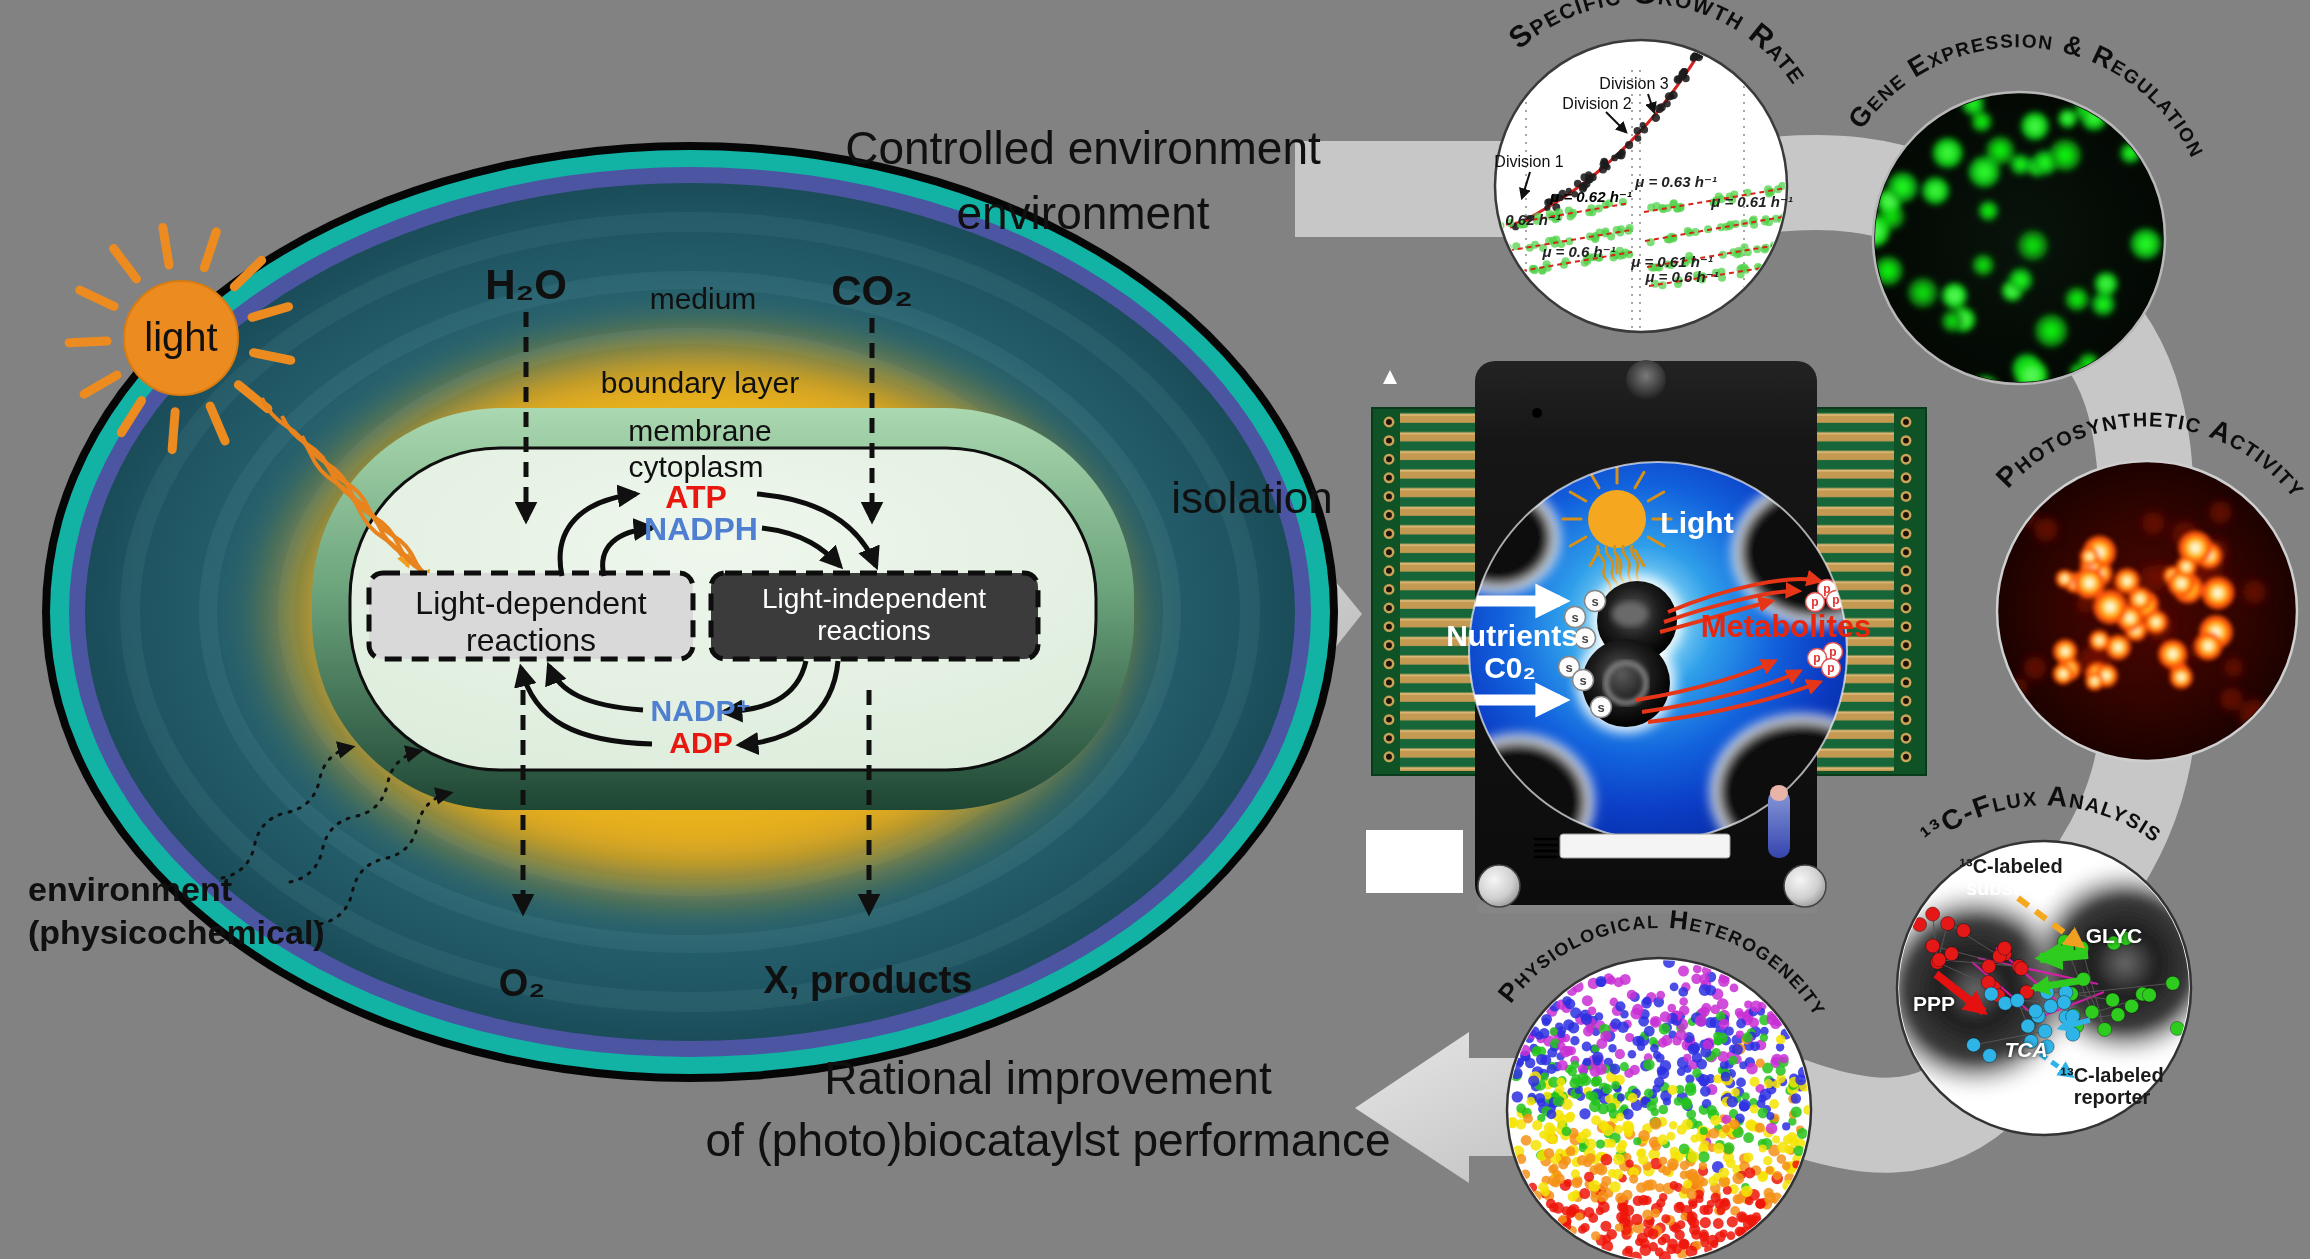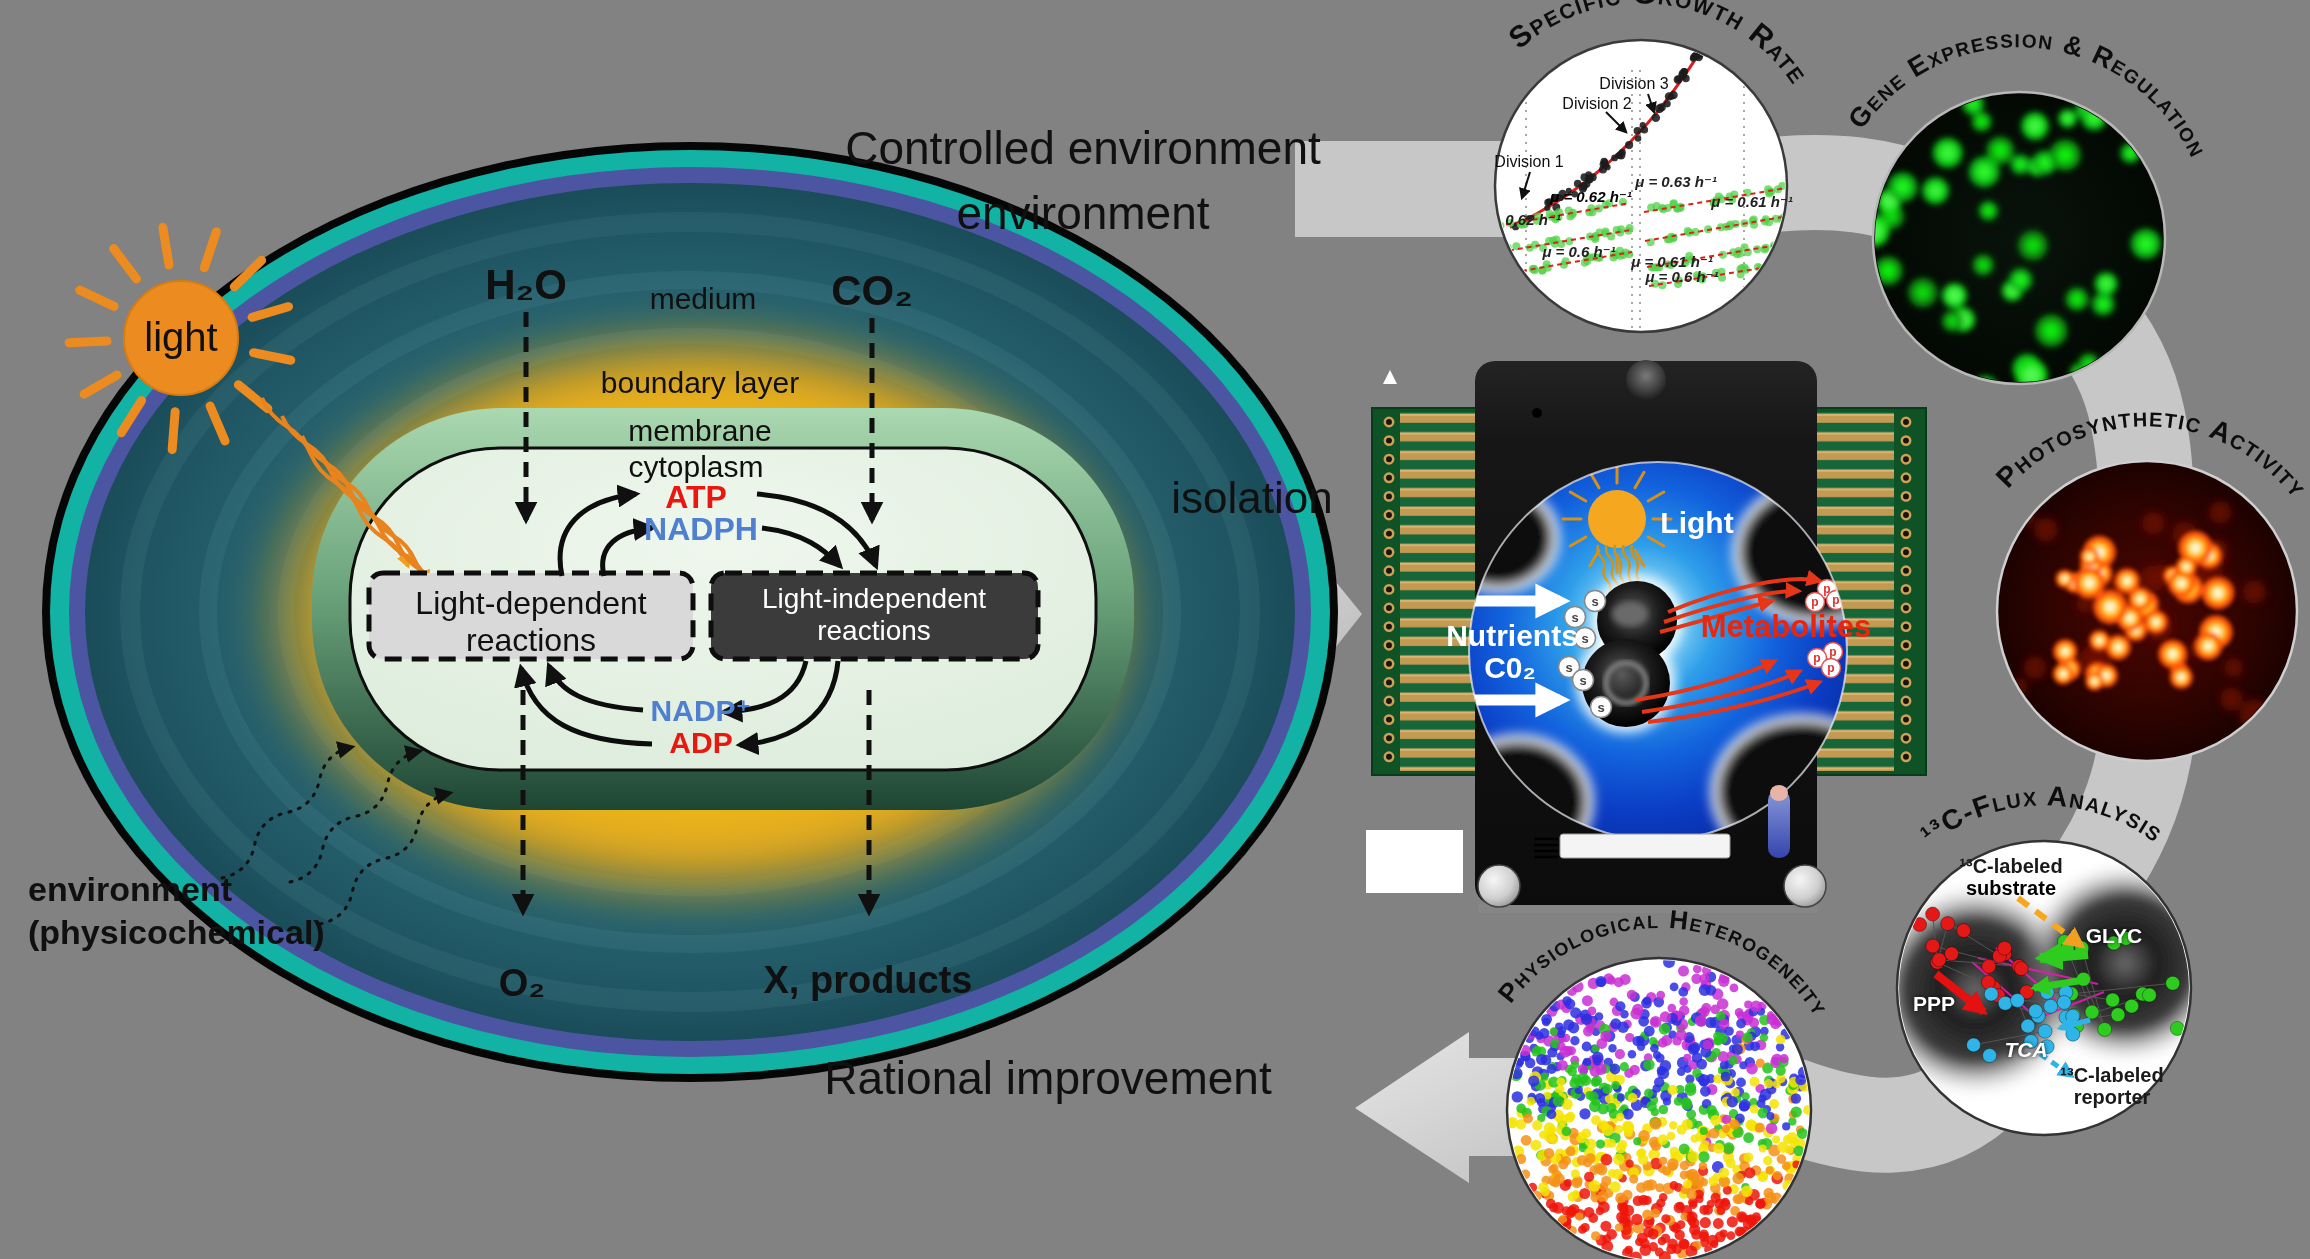--- a/index.html
+++ b/index.html
@@ -1958,22 +1958,23 @@
   <div class="lbl" style="left:1634px;top:84px;font-size:16px;">Division 3</div>
   <div class="lbl b it" style="left:1591px;top:197px;font-size:15px;color:#000000;">μ = 0.62 h⁻¹</div>
   <div class="lbl b it" style="left:1676px;top:182px;font-size:15px;color:#222;">μ = 0.63 h⁻¹</div>
   <div class="lbl b it" style="left:1752px;top:202px;font-size:15px;color:#222;">μ = 0.61 h⁻¹</div>
   <div class="lbl b it" style="left:1533px;top:220px;font-size:15px;color:#222;">0.62 h⁻¹</div>
   <div class="lbl b it" style="left:1579px;top:252px;font-size:15px;color:#222;">μ = 0.6 h⁻¹</div>
   <div class="lbl b it" style="left:1672px;top:262px;font-size:15px;color:#222;">μ = 0.61 h⁻¹</div>
   <div class="lbl b it" style="left:1682px;top:277px;font-size:15px;color:#222;">μ = 0.6 h⁻¹</div>
 
   <div class="lbl b" style="left:2011px;top:866px;font-size:20px;color:#1a1a1a;">¹³C-labeled</div>
-  <div class="lbl b" style="left:2011px;top:888px;font-size:20px;color:#000000;">substrate</div>
+  <div class="lbl b" style="left:2011px;top:888px;font-size:20px;color:#ffffff;">substrate</div>
   <div class="lbl b w tsh" style="left:2114px;top:936px;font-size:21px;">GLYC</div>
   <div class="lbl b w tsh" style="left:1934px;top:1004px;font-size:21px;">PPP</div>
   <div class="lbl b w tsh" style="left:2026px;top:1050px;font-size:21px;font-style:italic;">TCA</div>
   <div class="lbl b" style="left:2112px;top:1075px;font-size:20px;color:#1a1a1a;">¹³C-labeled</div>
   <div class="lbl b" style="left:2112px;top:1097px;font-size:20px;color:#1a1a1a;">reporter</div>
 
   <div class="lbl ctr" style="left:1048px;top:1078px;font-size:46px;">Rational improvement</div>
+  <div class="lbl ctr" style="left:1048px;top:1140px;font-size:46px;">of (photo)biocataylst performance</div>
 </div>
 </div>
 
 </body></html>

